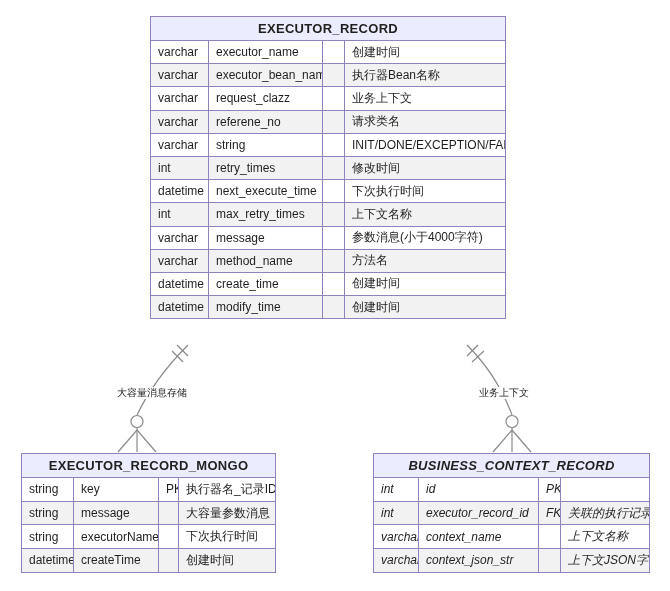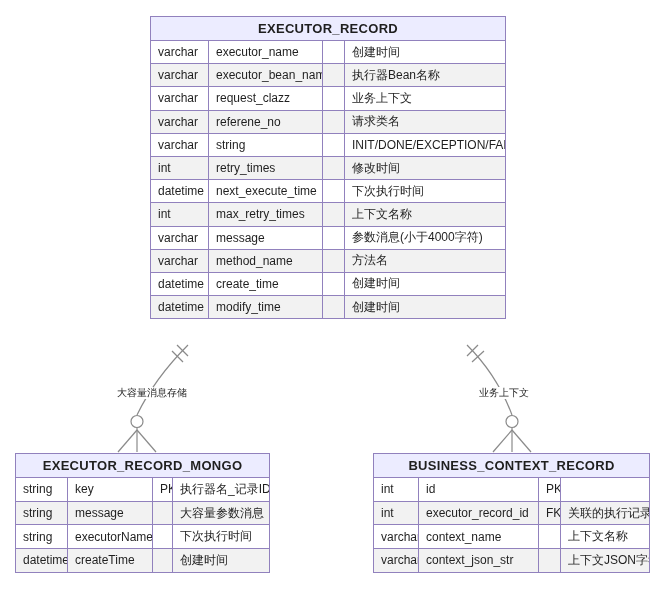--- a/index.html
+++ b/index.html
@@ -155,21 +155,21 @@
           <tr>
             <td class="col-type">datetime</td>
             <td class="col-name">modify_time</td>
             <td class="col-key"></td>
             <td class="col-comment">创建时间</td>
           </tr>
         </tbody>
     </table>
   </div>
 
-  <div class="entity" style="left:15px;top:453px;">
+  <div class="entity" style="left:21px;top:453px;">
     <table class="t-bottom" style="width:254px;">
       <colgroup>
         <col style="width:52px">
           <col style="width:85px">
         <col style="width:20px">
           <col style="width:97px">
       </colgroup>
       <thead>
         <tr>
             <th colspan="4">EXECUTOR_RECORD_MONGO</th>
@@ -198,21 +198,21 @@
             <td class="col-type">datetime</td>
             <td class="col-name">createTime</td>
             <td class="col-key"></td>
             <td class="col-comment">创建时间</td>
           </tr>
         </tbody>
     </table>
   </div>
 
   <div class="entity" style="left:373px;top:453px;">
-    <table class="t-bottom" style="width:276px;">
+    <table class="t-bottom" style="width:276px;font-style:italic;">
       <colgroup>
         <col style="width:45px">
           <col style="width:120px">
         <col style="width:22px">
           <col style="width:89px">
       </colgroup>
       <thead>
         <tr>
             <th colspan="4">BUSINESS_CONTEXT_RECORD</th>
           </tr>

